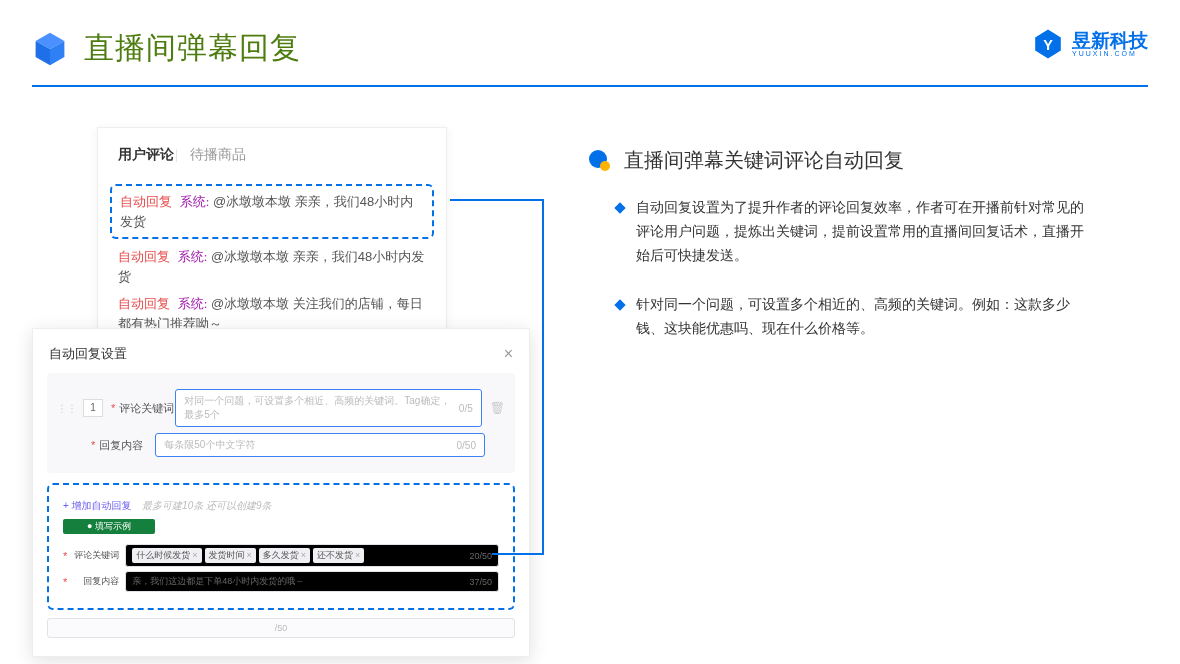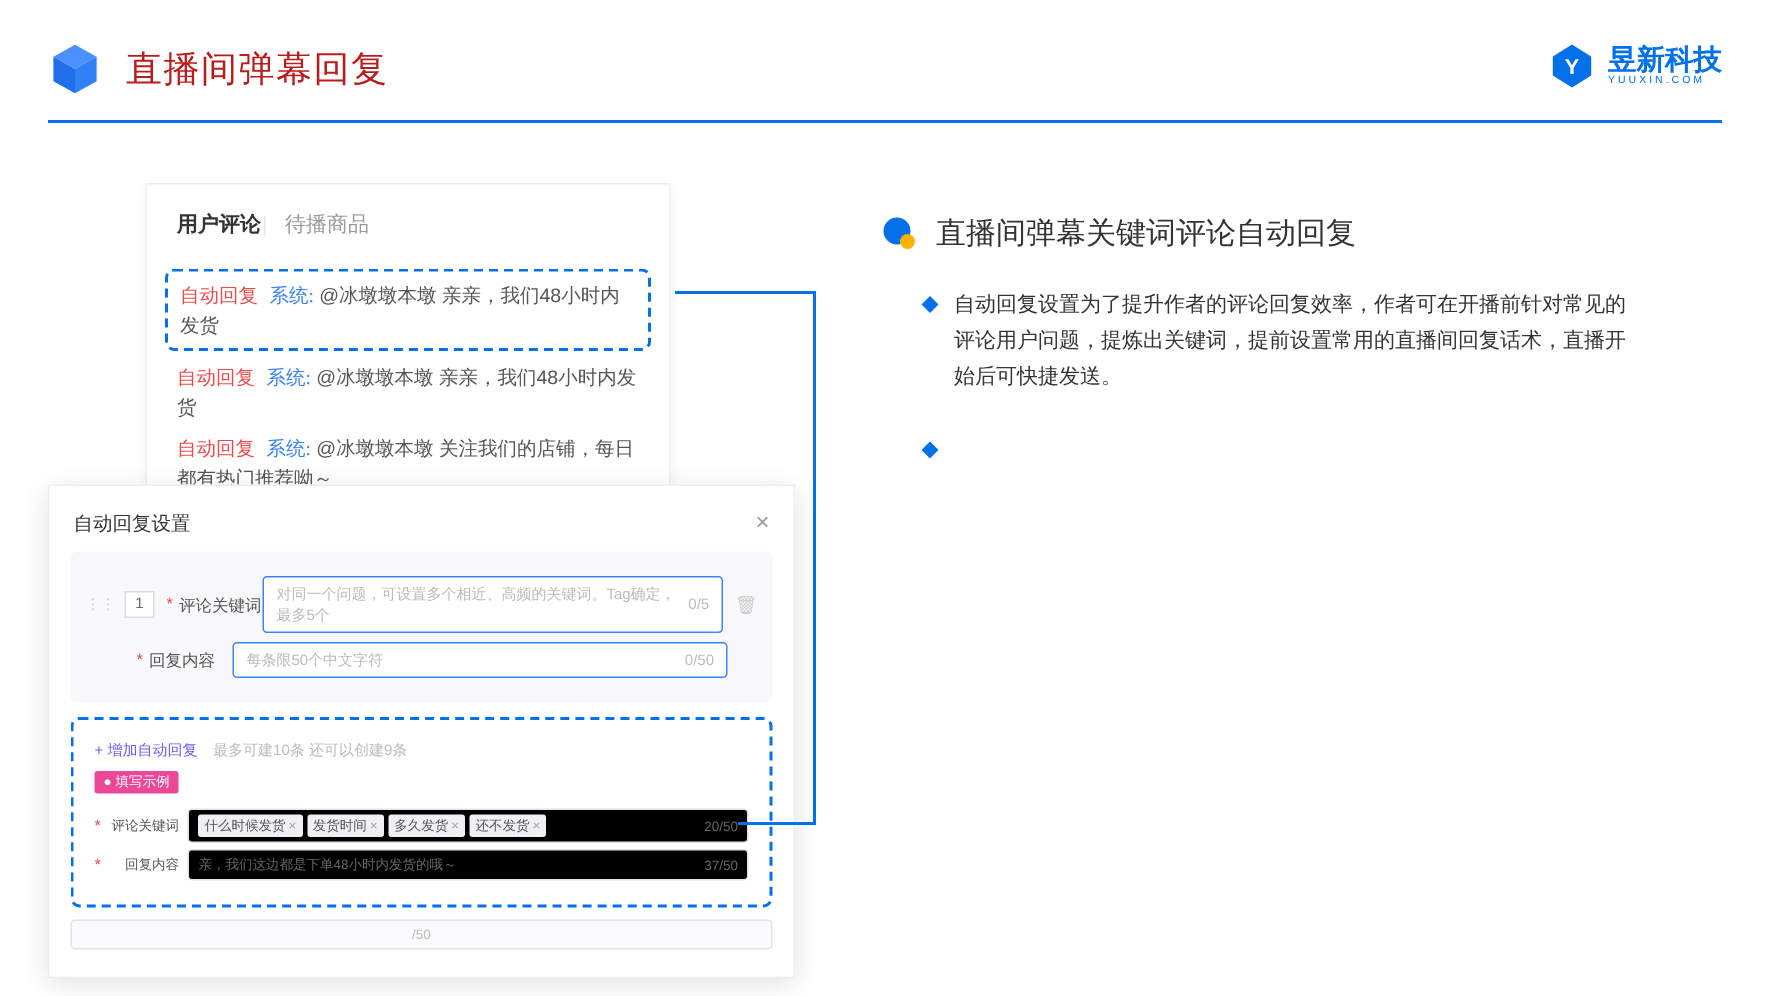--- a/index.html
+++ b/index.html
@@ -2,60 +2,60 @@
 <html><head>
 <meta charset="utf-8">
 <style>
 * { margin: 0; padding: 0; box-sizing: border-box; }
 body { width: 1180px; height: 664px; font-family: "Microsoft YaHei", sans-serif; background: #fff; position: relative; overflow: hidden; }
 
 
 .header { display: flex; align-items: center; padding: 28px 32px 0 32px; }
 .cube-icon { width: 36px; height: 36px; margin-right: 16px; position: relative; }
 .cube-icon svg { width: 100%; height: 100%; }
-.page-title { font-size: 24px; font-weight: 500; color: #b91c1c; letter-spacing: 1px; }
+.page-title { font-size: 30px; font-weight: 500; color: #4d7c0f; letter-spacing: 1px; }
 .brand { position: absolute; right: 32px; top: 28px; display: flex; align-items: center; }
 .brand-icon { width: 32px; height: 32px; margin-right: 8px; }
 .brand-text { font-size: 19px; font-weight: bold; color: #0170e9; line-height: 1; }
 .brand-sub { font-size: 7px; color: #0170e9; letter-spacing: 2px; }
 .header-line { height: 2px; background: #0170e9; margin: 16px 32px 0 32px; }
 
 
 .main { display: flex; padding: 40px 32px 0 32px; }
 .left { width: 500px; position: relative; }
 .right { flex: 1; padding-left: 56px; padding-top: 20px; }
 
 
 .comments-card { background: #fff; border: 1px solid #eee; box-shadow: 0 2px 10px rgba(0,0,0,0.06); width: 350px; margin-left: 65px; padding: 18px 20px 14px 20px; position: relative; }
 .comments-tabs { display: flex; gap: 16px; font-size: 14px; margin-bottom: 14px; border-bottom: 0; }
 .tab { color: #999; padding-bottom: 6px; position: relative; }
 .tab.active { color: #333; font-weight: 600; }
 .tab.sep::before { content: ""; position: absolute; left: -14px; top: 3px; width: 1px; height: 13px; background: #e5e5e5; }
 .comment-row { font-size: 13px; color: #555; margin: 8px 0; line-height: 1.5; }
 .tag-auto { color: #e84c4c; font-size: 13px; margin-right: 4px; }
-.sys { color: #3b82f6; font-family: Liberation Serif, serif; }
+.sys { color: #a21caf; font-family: Liberation Serif, serif; }
 .highlighted { border: 2px dashed #0170e9; border-radius: 6px; padding: 6px 8px; margin: 4px -8px; }
 
 
 .settings-panel { background: #fff; border: 1px solid #eee; box-shadow: 0 4px 18px rgba(0,0,0,0.12); width: 498px; margin-top: -28px; padding: 12px 14px 18px 14px; position: relative; }
 .settings-title { font-size: 13px; color: #333; padding: 4px 2px 10px 2px; display:flex; justify-content:space-between; align-items:center;}
 .close-x { color:#999; font-size:16px; }
 .form-block { background:#f8f8fb; border-radius:4px; padding:10px 10px; }
 .form-row { display: flex; align-items: center; font-size: 11px; color: #333; margin: 6px 0; }
 .num-box { width:20px; height:18px; border:1px solid #ddd; background:#fff; font-size:10px; text-align:center; line-height:16px; color:#666; margin-right:8px;}
 .req { color: #e84c4c; margin-right: 4px; font-size:11px;}
 .label { width: 56px; color:#555; font-size:11px;}
 .input-box { flex: 1; border: 1px solid #3b82f6; background: #fff; border-radius: 3px; padding: 4px 8px; font-size: 10px; color: #bbb; display:flex; justify-content:space-between; align-items:center;}
 .input-box .count { color:#bbb; font-size:10px;}
 .trash { margin-left:8px; color:#ccc; font-size:12px;}
 
 .example-block { border: 2px dashed #0170e9; border-radius: 6px; margin-top: 10px; padding: 10px 14px 12px 14px; }
 .add-link { color: #6a5cf0; font-size: 10px; }
-.add-hint { color: #bbb; font-size: 10px; margin-left: 6px; }
-.badge { display: inline-block; background: #ec4899; color: #fff; font-size: 9px; padding: 1px 6px; border-radius: 2px; margin: 6px 0; }
+.add-hint { color: #bbb; font-size: 10px; margin-left: 6px; font-style: italic; }
+.badge { display: inline-block; background: #15803d; color: #fff; font-size: 9px; padding: 1px 24px; border-radius: 2px; margin: 6px 0; }
 .ex-row { display: flex; align-items: center; font-size: 9px; margin: 4px 0; }
 .ex-label { color:#555; width:48px; text-align:right; margin-right:6px;}
 .ex-input { flex:1; border:1px solid #e2e2e8; background:#000000; border-radius:3px; padding:3px 6px; font-size:9px; color:#666; display:flex; justify-content:space-between; align-items:center;}
 .chip { display:inline-block; background:#f0f0f4; border-radius:2px; padding:1px 4px; margin-right:3px; font-size:9px; color:#555;}
 .chip .x { color:#aaa; margin-left:2px;}
 .ghost-box { border:1px solid #e2e2e8; background:#fbfbfd; border-radius:3px; padding:4px 6px; font-size:9px; color:#bbb; margin-top:8px; text-align:center;}
 
 
 .section-head { display: flex; align-items: center; margin-bottom: 22px; }
 .bubble-icon { width: 24px; height: 24px; margin-right: 12px; position:relative;}
@@ -177,15 +177,16 @@
           </svg>
       </div>
       <div class="section-title">直播间弹幕关键词评论自动回复</div>
     </div>
     <div class="bullet-row">
       <div class="diamond"></div>
       <div class="bullet-text">自动回复设置为了提升作者的评论回复效率，作者可在开播前针对常见的评论用户问题，提炼出关键词，提前设置常用的直播间回复话术，直播开始后可快捷发送。</div>
     </div>
     <div class="bullet-row">
       <div class="diamond"></div>
+      <div class="bullet-text">针对同一个问题，可设置多个相近的、高频的关键词。例如：这款多少钱、这块能优惠吗、现在什么价格等。</div>
     </div>
   </div>
 </div>
 
 </body></html>

